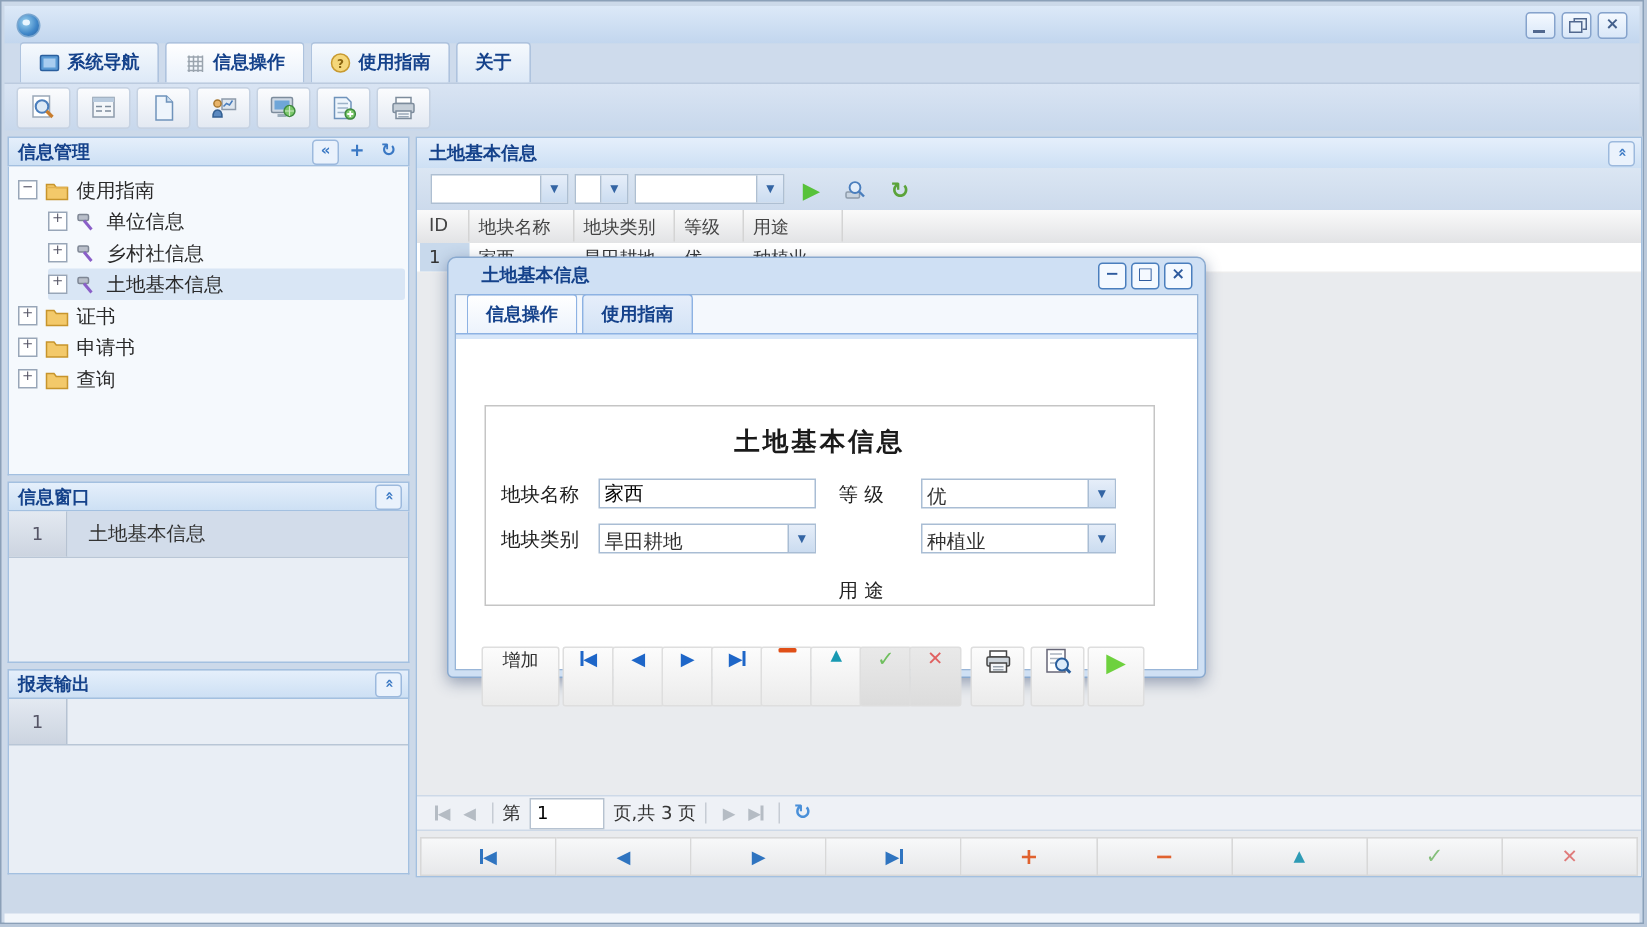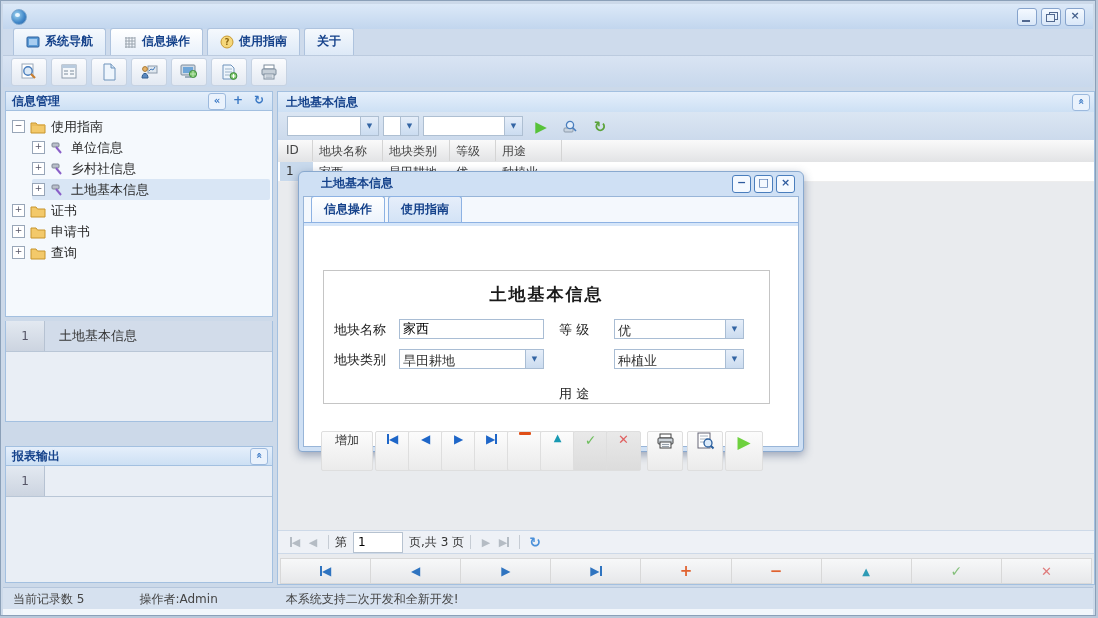--- a/index.html
+++ b/index.html
@@ -328,20 +328,26 @@
             <svg width="16" height="14" viewBox="0 0 16 14">
               <path d="M1 3h5l1.5 2H15v8H1z" fill="#f3c96a" stroke="#c7952c"></path>
             </svg>
           </span>
         <span>查询</span>
       </div>
     </div>
   </div>
 
   <div class="sidebar-panel" style="top:320px;">
+    <div class="panel-hd">
+      <span>信息窗口</span>
+      <span class="hd-tools">
+        <span class="hbtn"><span class="rot-up">«</span></span>
+      </span>
+    </div>
     <div class="list-body" style="height:101px;">
       <div class="lrow">
         <span class="lnum">1</span>
         <span class="ltext">土地基本信息</span>
       </div>
     </div>
   </div>
 
   <div class="sidebar-panel" style="top:445px;">
     <div class="panel-hd">
@@ -541,20 +547,15 @@
               <line x1="14.8" y1="13.8" x2="17.5" y2="16.5" stroke="#2a5f9e" stroke-width="2"></line>
             </svg>
         </span>
         <span class="dbar-btn" style="left:421px;width:36px;">
             <span class="icb" style="color:#6ed13e;font-size:17px;">▶</span>
           </span>
       </div>
     </div>
   </div>
 
-  <div class="statusbar">
-    <span>当前记录数 5</span>
-    <span class="s2">操作者:Admin</span>
-    <span class="s3">本系统支持二次开发和全新开发!</span>
-  </div>
   <div class="bottomstrip"></div>
 
 </div>
 
 </body></html>

